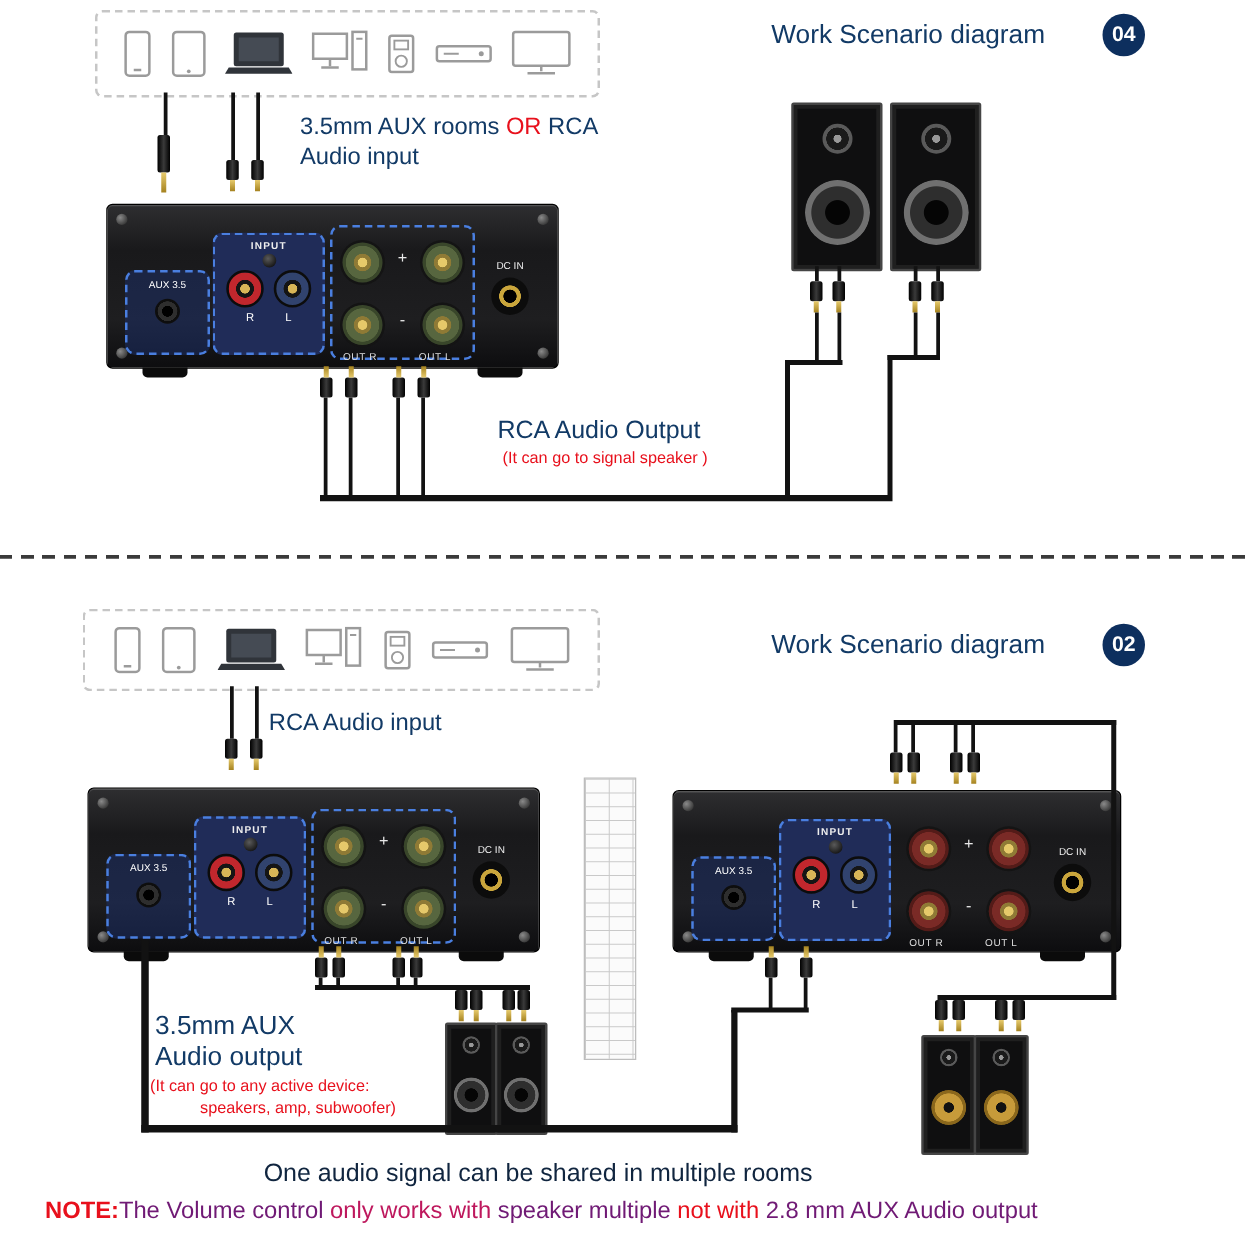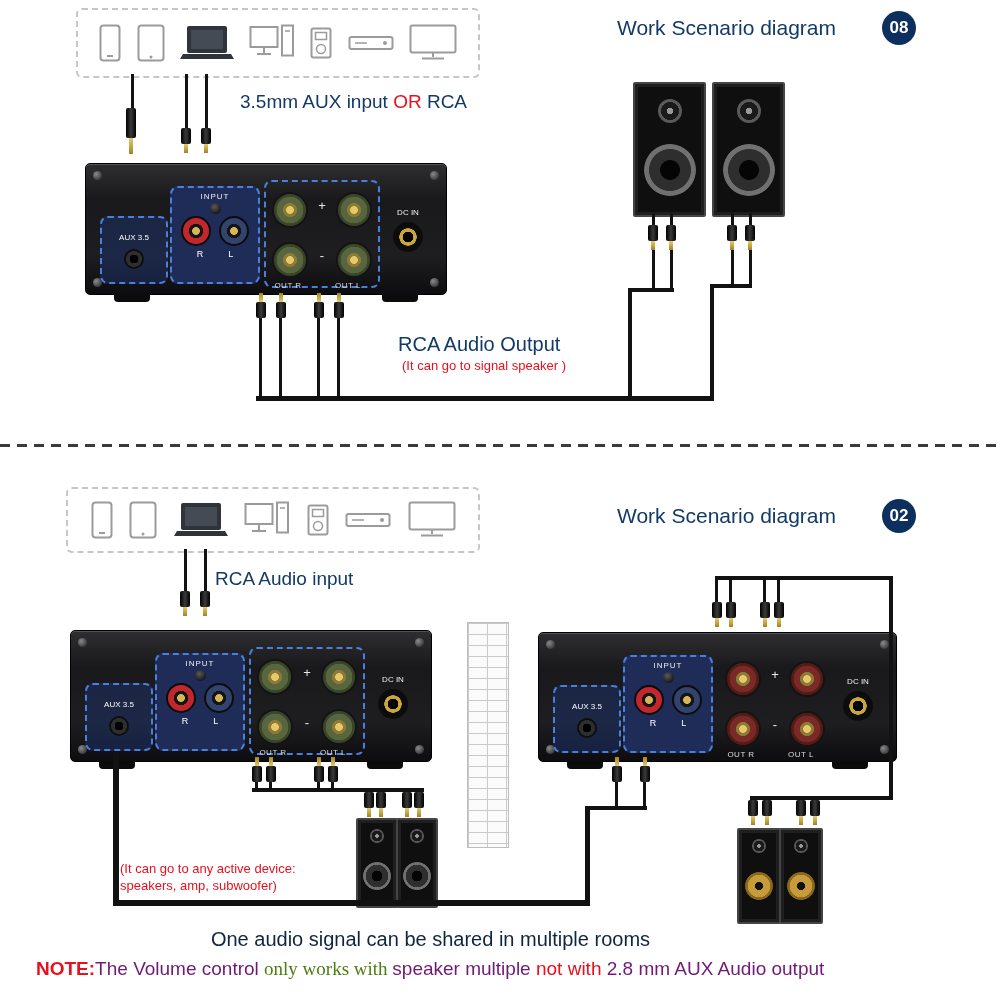--- a/index.html
+++ b/index.html
@@ -7,21 +7,21 @@
         font-family:"Liberation Sans",sans-serif;}
   .abs{position:absolute;}
   
   .devbox{position:absolute;border:2px dashed #c6c6c6;border-radius:6px;display:flex;
           align-items:center;justify-content:space-evenly;padding:0 6px;background:#fff;}
   
   .h{position:absolute;color:#123a66;font-size:21px;}
   .badge{position:absolute;width:34px;height:34px;border-radius:50%;background:#0d2f5e;color:#fff;
          font-size:17px;font-weight:bold;display:flex;align-items:center;justify-content:center;}
   .red-t{color:#e8101c;}
-  .green-t{color:#4d7c0f;font-family:Liberation Serif, serif;}
+  .green-t{color:#be185d;}
   .navy-t{color:#701a75;}
   .sub{position:absolute;color:#e8101c;font-size:13px;}
   
   .divider{position:absolute;left:0;top:444px;width:1000px;height:3px;
            background:repeating-linear-gradient(90deg,#3a3a3a 0 10px,transparent 10px 17px);}
   
   .cl{position:absolute;background:#121212;}
   .plug{position:absolute;width:10px;height:16px;background:linear-gradient(90deg,#000,#3a3a3a,#000);border-radius:2px;}
   .plug.down::after{content:"";position:absolute;top:100%;left:50%;transform:translateX(-50%);
                     width:4px;height:9px;background:linear-gradient(180deg,#e7cb6d,#a5821f);}
@@ -33,26 +33,26 @@
   .amp{position:absolute;width:360px;height:130px;border-radius:5px;border:1px solid #000;
        background:linear-gradient(180deg,#2e2e30,#19191b 28%,#1e1e20 70%,#0d0d0f);
        box-shadow:inset 0 1px 0 rgba(255,255,255,.18);}
   .screw{position:absolute;width:9px;height:9px;border-radius:50%;
          background:radial-gradient(circle at 35% 35%,#8a8a8a,#1c1c1c);}
   .screw.tl{left:7px;top:7px}.screw.tr{right:7px;top:7px}.screw.bl{left:7px;bottom:7px}.screw.br{right:7px;bottom:7px}
   .foot{position:absolute;bottom:-8px;width:36px;height:8px;background:#0b0b0b;border-radius:0 0 4px 4px;}
   .foot.fl{left:28px}.foot.fr{right:28px}
   .aux-box{position:absolute;left:14px;top:52px;width:64px;height:64px;border:2px dashed #4a7fe0;
            border-radius:8px;background:rgba(28,48,108,.5);text-align:center;}
-  .aux-label{font-size:8px;color:#fff;margin-top:15px;text-align:center;}
+  .aux-label{font-size:8px;color:#fff;margin-top:5px;text-align:center;}
   .jack35{width:20px;height:20px;border-radius:50%;margin:7px auto 0;
           background:radial-gradient(circle,#000 0 30%,#2e2e2e 32% 55%,#0e0e0e 57% 80%,#4a4a4a 82%);}
   .input-box{position:absolute;left:84px;top:22px;width:86px;height:94px;border:2px dashed #4a7fe0;
              border-radius:8px;background:#202c58;}
-  .input-label{font-size:8px;color:#eee;text-align:center;margin-top:4px;letter-spacing:1px;}
+  .input-label{font-size:8px;color:#eee;text-align:center;margin-top:4px;letter-spacing:1px;font-weight:bold;}
   .knob{width:11px;height:11px;border-radius:50%;margin:2px auto;
         background:radial-gradient(circle at 40% 35%,#5a5a5a,#000);}
   .rca-row{display:flex;justify-content:space-evenly;margin-top:2px;}
   .rcaj{width:26px;height:26px;border-radius:50%;border:2px solid #0c0c0c;}
   .rcaj.red{background:radial-gradient(circle,#d8b657 0 20%,#151515 22% 38%,#c1272d 40% 72%,#6e1416 74%);}
   .rcaj.blue{background:radial-gradient(circle,#d8b657 0 20%,#151515 22% 38%,#31436e 40% 72%,#1a2540 74%);}
   .rl-row{display:flex;justify-content:space-evenly;color:#fff;font-size:9px;margin-top:3px;}
   .term-box{position:absolute;left:178px;top:16px;width:112px;height:104px;border:2px dashed #4a7fe0;border-radius:8px;}
   .amp--red .term-box{border-color:transparent;}
   .post{position:absolute;width:32px;height:32px;border-radius:50%;box-shadow:0 0 0 2px #141414;}
@@ -141,31 +141,32 @@
     <span>
         <svg width="48" height="38" viewBox="0 0 48 38">
           <rect x="1.5" y="1.5" width="45" height="27" rx="2" fill="none" stroke="#9b9b9b" stroke-width="2"></rect>
           <line x1="24" y1="29" x2="24" y2="33" stroke="#9b9b9b" stroke-width="2"></line>
           <line x1="13" y1="34.5" x2="35" y2="34.5" stroke="#9b9b9b" stroke-width="2"></line>
         </svg>
       </span>
   </div>
 
   <div class="h" style="left:617px;top:16px;">Work Scenario diagram</div>
-  <div class="badge" style="left:882px;top:11px;">08</div>
+  <div class="badge" style="left:882px;top:11px;">04</div>
 
   <div class="cl" style="left:131px;top:74px;width:3px;height:34px"></div>
   <div class="plug p35 down" style="left:126px;top:108px"></div>
   <div class="cl" style="left:185px;top:74px;width:3px;height:54px"></div>
   <div class="plug down" style="left:181px;top:128px"></div>
   <div class="cl" style="left:205px;top:74px;width:3px;height:54px"></div>
   <div class="plug down" style="left:201px;top:128px"></div>
 
   <div class="abs" style="left:240px;top:90px;font-size:19px;line-height:1.25;color:#123a66;">
-    <div><span>3.5mm AUX input </span><span class="red-t">OR</span><span> RCA</span></div>
+    <div><span>3.5mm AUX rooms </span><span class="red-t">OR</span><span> RCA</span></div>
+    <div>Audio input</div>
   </div>
 
   <div class="amp" style="left:85px;top:163px">
     <div class="screw tl"></div>
     <div class="screw tr"></div>
     <div class="screw bl"></div>
     <div class="screw br"></div>
     <div class="aux-box">
       <div class="aux-label">AUX 3.5</div>
       <div class="jack35"></div>
@@ -405,22 +406,26 @@
 
   <div class="cl" style="left:113px;top:752px;width:6px;height:154px"></div>
   <div class="cl" style="left:113px;top:900px;width:477px;height:6px"></div>
   <div class="cl" style="left:585px;top:808px;width:5px;height:98px"></div>
   <div class="cl" style="left:585px;top:806px;width:62px;height:4px"></div>
   <div class="cl" style="left:615px;top:782px;width:3px;height:26px"></div>
   <div class="cl" style="left:643px;top:782px;width:3px;height:26px"></div>
   <div class="plug up" style="left:612px;top:766px"></div>
   <div class="plug up" style="left:640px;top:766px"></div>
 
+  <div class="abs" style="left:124px;top:808px;font-size:21px;line-height:1.2;color:#123a66;">
+    <div>3.5mm AUX</div>
+    <div>Audio output</div>
+  </div>
   <div class="sub" style="left:120px;top:861px;">(It can go to any active device:</div>
-  <div class="sub" style="left:120px;top:878px;">speakers, amp, subwoofer)</div>
+  <div class="sub" style="left:120px;top:878px;padding-left:40px;">speakers, amp, subwoofer)</div>
 
   <div class="plug down" style="left:712px;top:602px"></div>
   <div class="plug down" style="left:726px;top:602px"></div>
   <div class="plug down" style="left:760px;top:602px"></div>
   <div class="plug down" style="left:774px;top:602px"></div>
   <div class="cl" style="left:715px;top:580px;width:3px;height:22px"></div>
   <div class="cl" style="left:729px;top:580px;width:3px;height:22px"></div>
   <div class="cl" style="left:763px;top:580px;width:3px;height:22px"></div>
   <div class="cl" style="left:777px;top:580px;width:3px;height:22px"></div>
   <div class="cl" style="left:715px;top:576px;width:178px;height:4px"></div>

